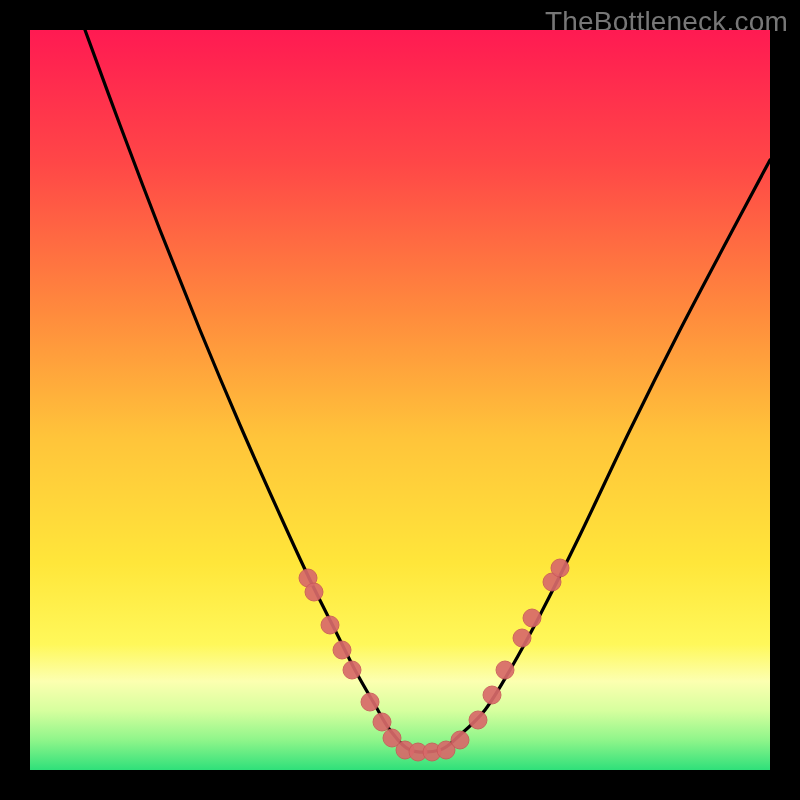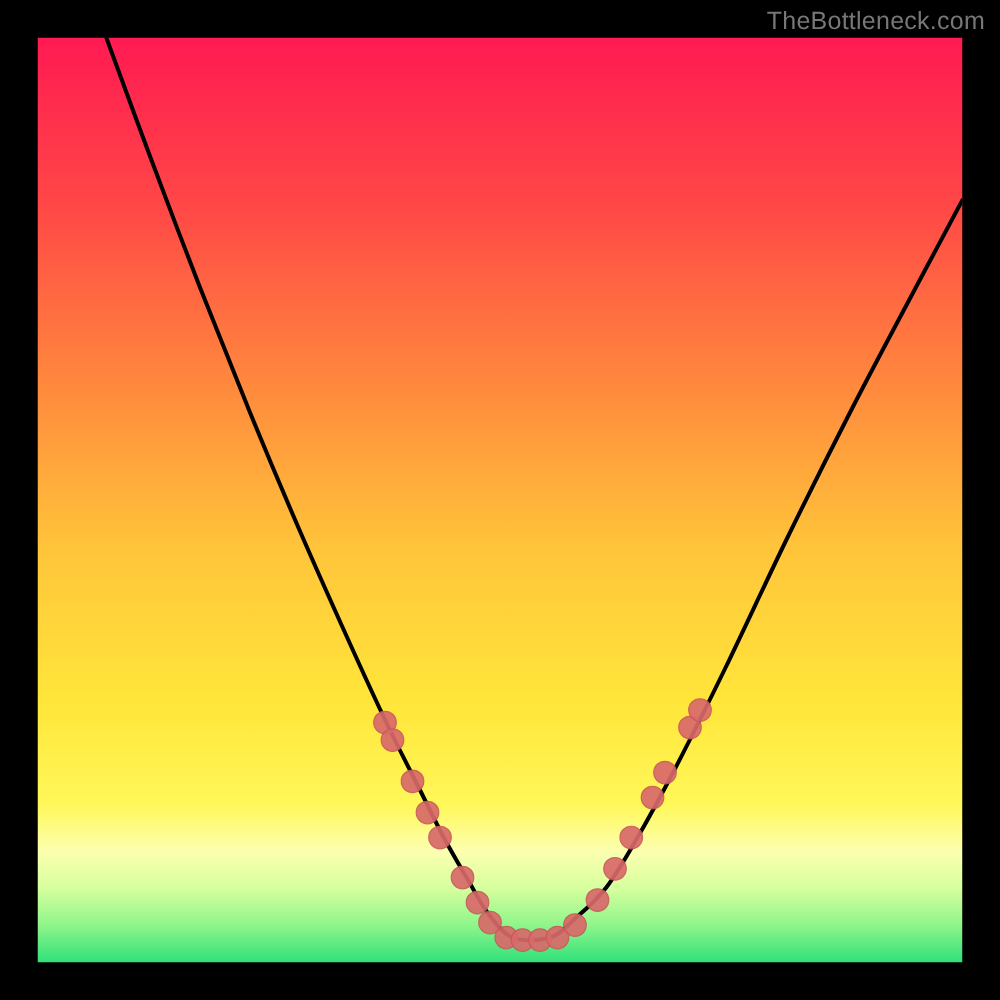--- a/index.html
+++ b/index.html
@@ -32,21 +32,21 @@
     top: 0;
     width: 740px;
     height: 740px;
     pointer-events: none;
   }
   .watermark {
     position: absolute;
     top: 6px;
     right: 12px;
     color: #777;
-    font-size: 20px;
+    font-size: 28px;
     font-weight: 500;
     letter-spacing: 0.2px;
     user-select: none;
   }
 </style>
 </head>
 <body>
 
 <div class="watermark">TheBottleneck.com</div>
 

